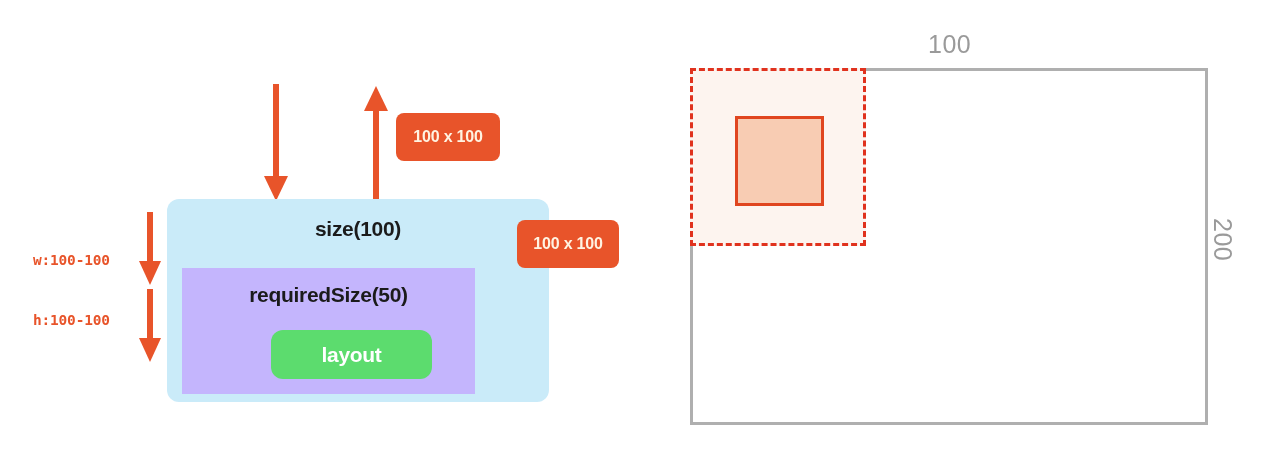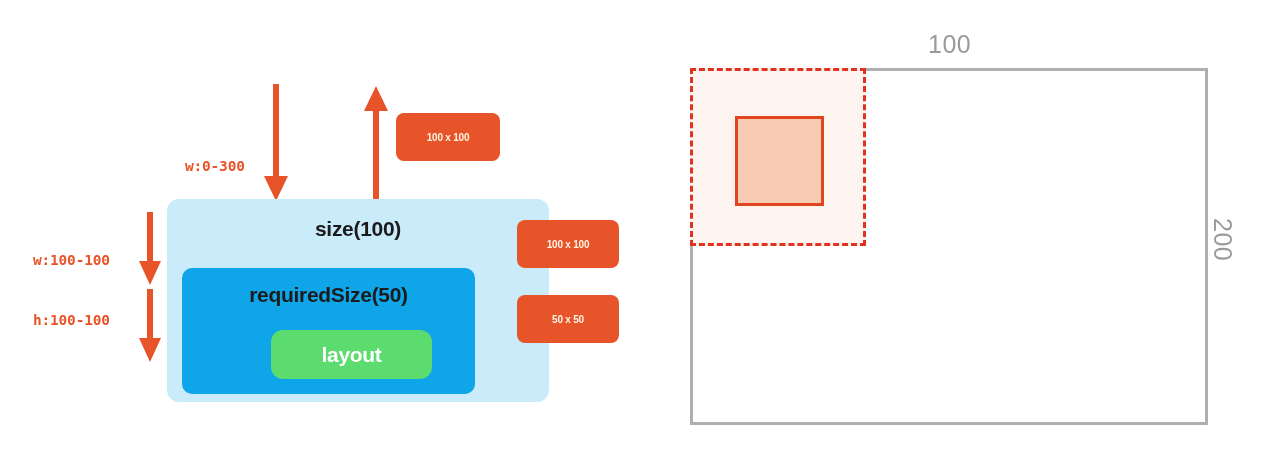--- a/index.html
+++ b/index.html
@@ -37,22 +37,22 @@
   .arrow svg { display: block; }
 
   
   .box-outer {
     position: absolute;
     background: #CAEBF9;
     border-radius: 12px;
   }
   .box-inner {
     position: absolute;
-    background: #0ea5e9;
-    border-radius: 10px;
+    background: #c4b5fd;
+    border-radius: 0;
   }
   .box-title {
     position: absolute;
     width: 100%;
     text-align: center;
     font-family: "Liberation Sans", sans-serif;
     font-weight: 700;
     font-size: 21px;
     color: #1b1b1b;
     letter-spacing: -0.3px;
@@ -75,21 +75,21 @@
   
   .badge {
     position: absolute;
     background: #E8542A;
     border-radius: 8px;
     display: flex;
     align-items: center;
     justify-content: center;
     font-family: "Liberation Sans", sans-serif;
     font-weight: 700;
-    font-size: 10px;
+    font-size: 16px;
     color: #FFF3E2;
     letter-spacing: -0.2px;
   }
 
   
   .canvas-rect {
     position: absolute;
     border: 3px solid #AFAFAF;
     background: #ffffff;
     box-sizing: border-box;
@@ -117,24 +117,20 @@
   .dim-label.vertical {
     transform-origin: left top;
     transform: rotate(90deg);
   }
 </style>
 </head>
 <body>
 
 <div id="stage">
 
-  <div class="mono-label" style="left:185px; top:116px;">
-    <div>w:0-300</div>
-    <div>h:0-200</div>
-  </div>
 
   <div class="mono-label" style="left:33px; top:210px;">
     <div>w:100-100</div>
     <div>h:100-100</div>
   </div>
 
 
   <div class="arrow" style="left:264px; top:84px;">
     <svg width="24" height="118" viewBox="0 0 24 118" aria-hidden="true">
       <rect x="9" y="0" width="6" height="96" fill="#E8542A"></rect>
@@ -184,21 +180,20 @@
       <div class="box-title" style="left:0; top:15px;">requiredSize(50)</div>
 
       <div class="btn-layout" style="left:65px; top:62px; width:161px; height:49px;">layout</div>
     </div>
   </div>
 
   <div class="badge" style="left:396px; top:113px; width:104px; height:48px;">100 x 100</div>
 
   <div class="badge" style="left:517px; top:220px; width:102px; height:48px;">100 x 100</div>
 
-  <div class="badge" style="left:517px; top:295px; width:102px; height:48px;">50 x 50</div>
 
   <div class="dim-label" style="left:928px; top:30px;">100</div>
 
   <div class="canvas-rect" style="left:690px; top:68px; width:518px; height:357px;"></div>
 
   <div class="dashed-region" style="left:690px; top:68px; width:176px; height:178px;"></div>
 
   <div class="inner-square" style="left:735px; top:116px; width:89px; height:90px;"></div>
 
   <div class="dim-label vertical" style="left:1237px; top:218px;">200</div>

